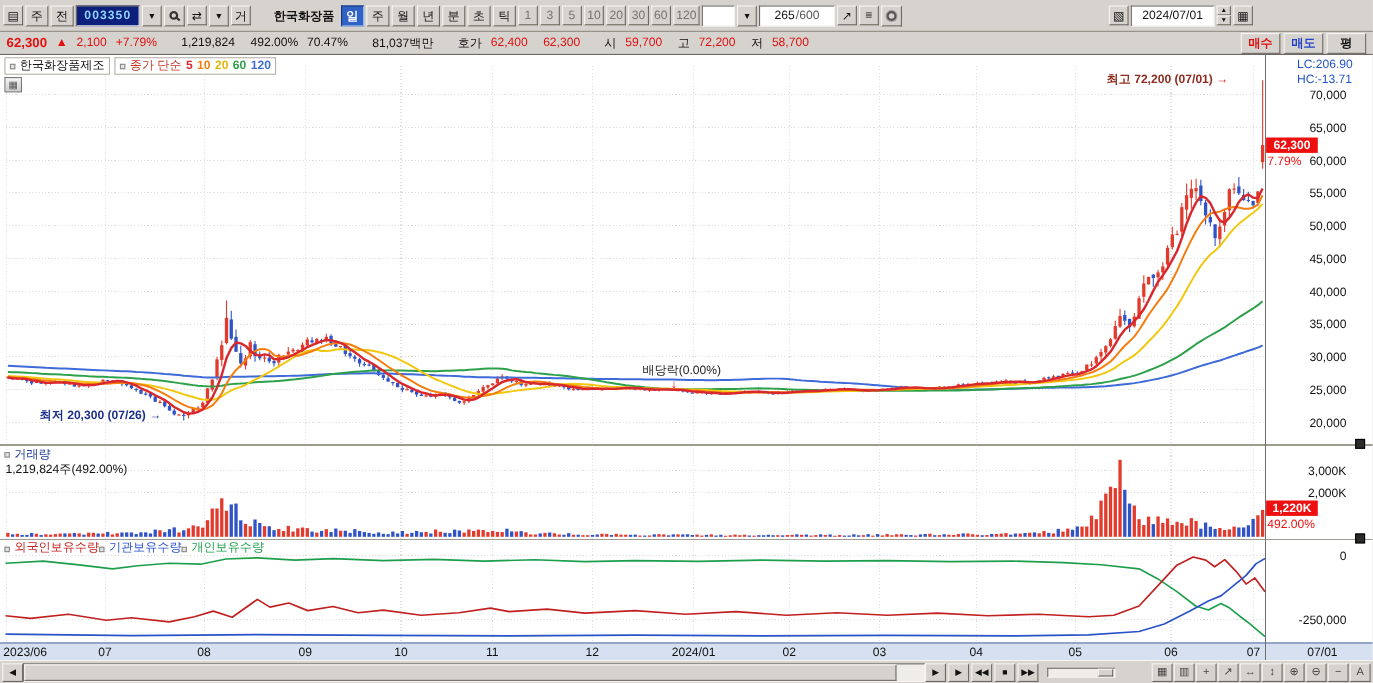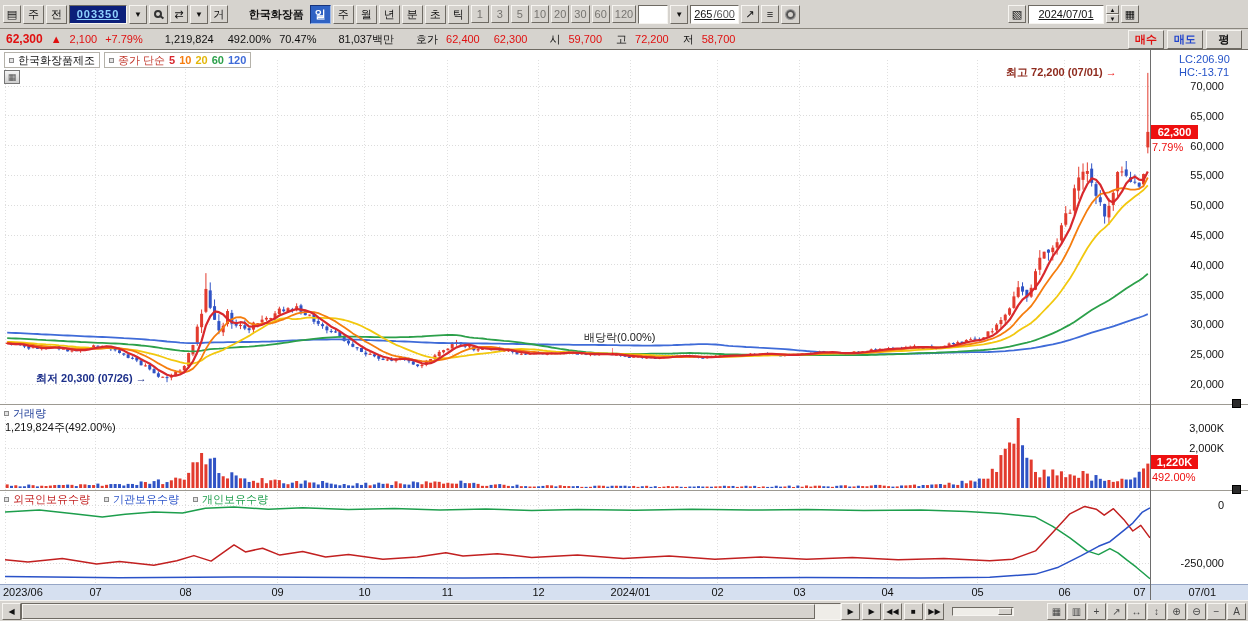--- a/index.html
+++ b/index.html
@@ -7,21 +7,21 @@
   body { font-family:"Liberation Sans","DejaVu Sans",sans-serif; font-size:11px; background:#d6d3ce; color:#111; }
   .app { width:1248px; height:621px; display:flex; flex-direction:column; }
 
   
   .toolbar { height:29px; display:flex; align-items:center; gap:2px; padding:0 3px; background:#d6d3ce; border-bottom:1px solid #8a867e; }
   .btn3d { display:inline-flex; align-items:center; justify-content:center; height:19px; min-width:19px; padding:0 4px;
            background:#d6d3ce; border:1px solid; border-color:#f6f4f0 #6e6a63 #6e6a63 #f6f4f0; color:#111; cursor:default; }
   .btn3d.sm { height:18px; min-width:18px; padding:0 2px; }
   .btn3d.active { background:#2f62c4; color:#fff; border-color:#17347c #9db7e8 #9db7e8 #17347c; font-weight:bold; }
   .btn3d.dim { color:#767470; }
-  .inset { border:1px solid; border-color:#6e6a63 #f6f4f0 #f6f4f0 #6e6a63; background:#fff; height:19px; display:inline-flex; align-items:center; padding:0 3px;text-decoration:underline; }
+  .inset { border:1px solid; border-color:#6e6a63 #f6f4f0 #f6f4f0 #6e6a63; background:#fff; height:19px; display:inline-flex; align-items:center; padding:0 13px; }
   .codebox { width:58px; background:#0c1f7a; color:#8fd2ff; font-weight:bold; justify-content:center; letter-spacing:1px; }
   .ddown { font-size:8px; min-width:15px; }
   .search-glass { position:relative; width:8px; height:8px; border:2px solid #333; border-radius:50%; display:inline-block; }
   .search-glass::after { content:""; position:absolute; width:5px; height:2px; background:#333; right:-4px; bottom:-2px; transform:rotate(40deg); }
   .gear-glyph { width:9px; height:9px; border:2px solid #555; border-radius:50%; display:inline-block; box-shadow:0 0 0 1px #999; }
   .stockname { font-weight:bold; margin:0 4px 0 19px; }
   .cntbox { gap:1px; }
   .cntbox .max { color:#555; }
   .sp { flex:1; }
   .sp-right { width:104px; }
@@ -54,21 +54,21 @@
   .anno-low { top:322px; left:36px; color:#1c2f8a; font-weight:bold; }
   .anno-div { top:281px; left:584px; color:#222; }
   .div-arrow { top:294px; left:610px; color:#ee1010; font-weight:bold; }
   .badge { width:47px; height:14px; background:#ee1010; color:#fff; font-weight:bold; display:flex; align-items:center; justify-content:center; }
   .price-badge { top:75px; left:1151px; }
   .price-pct { top:91px; left:1152px; color:#ee1010; }
   .vol-header { top:357px; left:4px; display:flex; align-items:center; gap:4px; color:#22409a; }
   .vol-sub { top:371px; left:5px; color:#111; }
   .vol-badge { top:405px; left:1151px; }
   .vol-pct { top:421px; left:1152px; color:#ee1010; }
-  .hold-legend { top:443px; left:4px; display:flex; gap:14px; }
+  .hold-legend { top:443px; left:4px; display:flex; gap:0;font-family:Liberation Mono, monospace; }
   .hold-item { display:flex; align-items:center; gap:4px; }
   .h-red { color:#c22020; } .h-blue { color:#2a52c8; } .h-green { color:#1d9e4c; }
   .panel-btn { width:9px; height:9px; background:#2b2b2b; border:1px solid #000; }
   .pb1 { top:349px; left:1232px; } .pb2 { top:435px; left:1232px; }
 
   
   .bottombar { height:21px; display:flex; align-items:center; gap:2px; padding:0 2px; background:#d6d3ce; border-top:1px solid #f6f4f0; }
   .hscroll { display:flex; align-items:center; width:858px; height:17px; }
   .scroll-arrow { width:16px; height:17px; font-size:8px; }
   .scroll-track { flex:1; height:17px; background:#efede8; border:1px solid; border-color:#6e6a63 #f6f4f0 #f6f4f0 #6e6a63; display:flex; }

